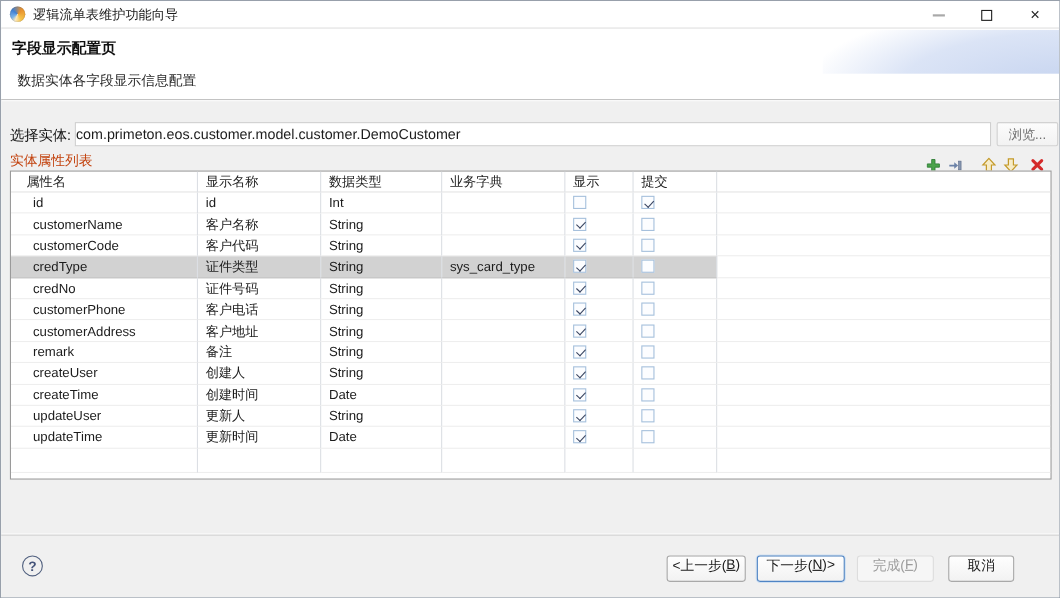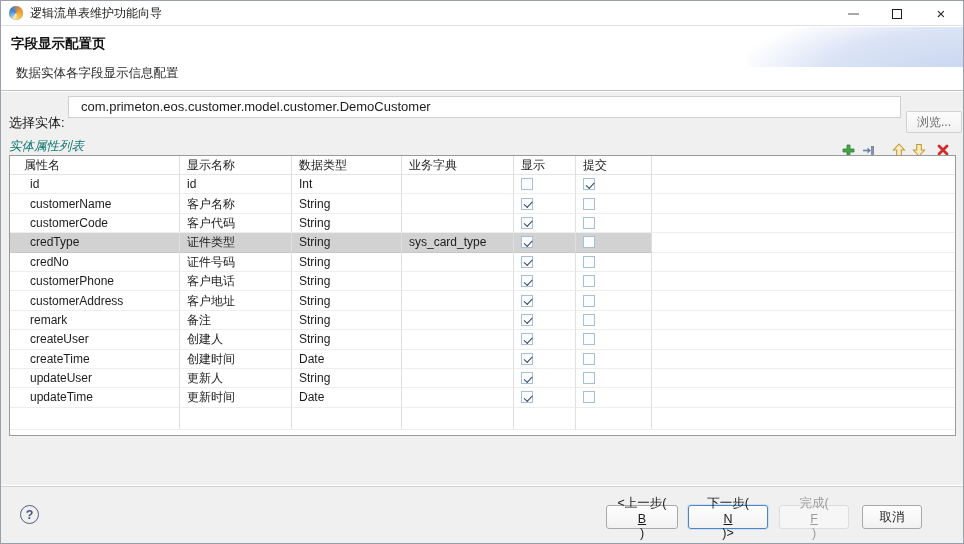--- a/index.html
+++ b/index.html
@@ -38,31 +38,31 @@
     background:radial-gradient(150% 260% at 105% 130%, #c5d3ef 0%, #dbe4f6 48%, rgba(255,255,255,0) 75%);
   }
   .banner-title{ position:absolute; left:10px; top:8px; font-size:13.5px; font-weight:bold; color:#111; }
   .banner-sub{ position:absolute; left:15px; top:38px; font-size:12.5px; color:#2a2a2a; }
 
   
   .content{ position:absolute; top:91px; left:0; right:0; bottom:58px; background:#f0f0f0; }
 
   .entity-label{ position:absolute; left:8px; top:21px; font-size:13px; color:#111; line-height:20px; }
   .entity-field{
-    position:absolute; left:67px; top:4px; width:833px; height:22px;
+    position:absolute; left:67px; top:19px; width:833px; height:22px;
     background:#fff; border:1px solid #cfcfcf; font-size:13px; color:#1c1c1c;
-    line-height:20px; padding-left:12px; white-space:nowrap; overflow:hidden;
+    line-height:20px; padding-left:0; white-space:nowrap; overflow:hidden;
   }
   .browse-btn{
     position:absolute; left:905px; top:19px; width:56px; height:22px;
     background:linear-gradient(#fcfcfc,#f2f2f2); border:1px solid #d2d2d2; border-radius:2px;
     font-size:12px; color:#6e6e6e; text-align:center; line-height:20px;
   }
 
-  .list-label{ position:absolute; left:8px; top:46px; font-size:12.5px; color:#0f766e;font-style:italic; }
+  .list-label{ position:absolute; left:8px; top:46px; font-size:12.5px; color:#c2410c; }
   .tool-icon{ position:absolute; top:50px; width:16px; height:16px; display:flex; align-items:center; justify-content:center; }
 
   
   .table{
     position:absolute; left:8px; top:63px; width:947px; height:281px;
     background:#fff; border:1px solid #9a9a9a; display:flex; flex-direction:column; overflow:hidden;
   }
   .thead,.trow{ display:flex; flex:none; }
   .thead{ height:19px; }
   .trow{ height:19.4px; }
@@ -94,21 +94,20 @@
   .help-btn{
     position:absolute; left:19px; top:18px; width:19px; height:19px; border-radius:50%;
     border:1.4px solid #51607f; color:#45547a; font-size:12.5px; font-weight:bold;
     display:flex; align-items:center; justify-content:center; background:transparent;
   }
   .btn{
     position:absolute; top:18px; height:24px;
     background:linear-gradient(#fefefe,#f2f2f2); border:1px solid #a9a9a9; border-radius:3px;
     font-size:12.5px; color:#1a1a1a; display:flex; justify-content:center;
     font-family:inherit;
-    flex-direction:column;
   }
   .btn .key{ text-decoration:underline; }
   .btn-back{ left:605px; width:72px; }
   .btn-next{ left:687px; width:80px; border:1px solid #4f84c4; box-shadow:0 0 0 1px #cfe0f2; }
   .btn-finish{ left:778px; width:70px; background:#f6f6f6; border:1px solid #dddddd; color:#9b9b9b; }
   .btn-cancel{ left:861px; width:60px; }
 </style>
 </head>
 <body>
 

